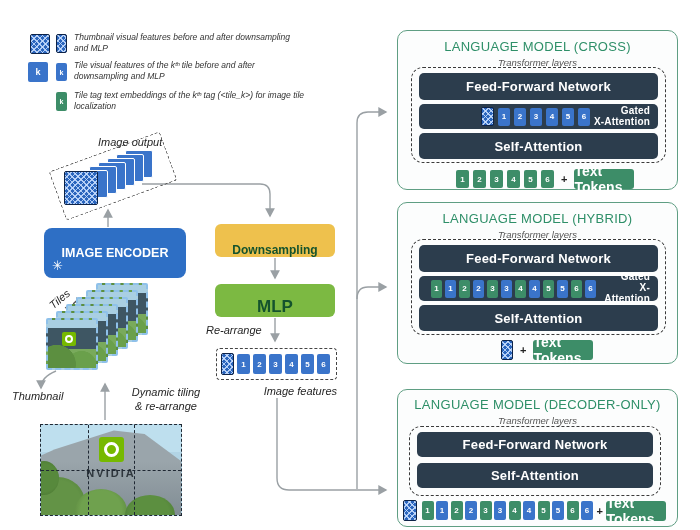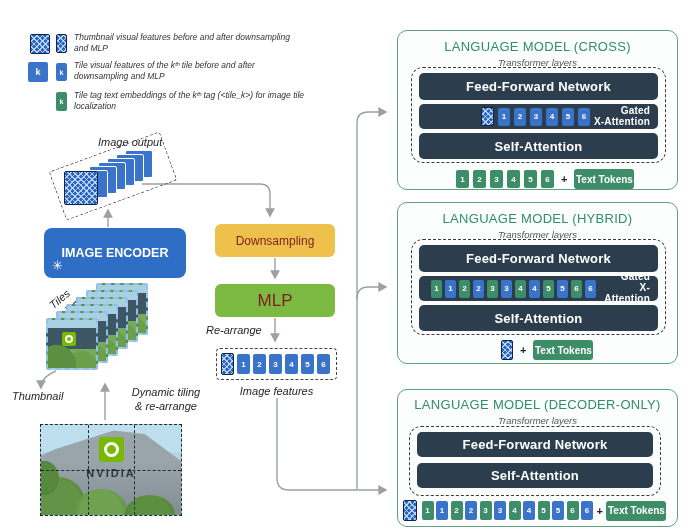--- a/index.html
+++ b/index.html
@@ -14,38 +14,38 @@
   .t-blue { background:#3a74ca; }
   .t-green { background:#3d8d68; }
   .xh { background-color:#2a65bd;
         background-image:
           repeating-linear-gradient(45deg, rgba(200,222,255,.85) 0 1px, transparent 1px 4px),
           repeating-linear-gradient(135deg, rgba(200,222,255,.85) 0 1px, transparent 1px 4px);
         border:1.5px solid #0e2347; border-radius:2px; flex:0 0 auto; }
 
   .row { display:flex; align-items:center; }
   .plus { color:#222; font-weight:bold; font-size:11px; padding:0 3px; }
-  .tt { background:#3d8d68; color:#fff; border-radius:3px; font-size:10px; font-weight:bold;
+  .tt { background:#3d8d68; color:#fff; border-radius:3px; font-size:14px; font-weight:bold;
         display:flex; align-items:center; justify-content:center; }
 
   
   .panel { border:1.5px solid #5f9e83; border-radius:10px; background:#fcfdfd; }
   .panel-title { color:#2e8f68; font-weight:normal; font-size:13px; text-align:center; letter-spacing:.3px; }
   .tf-label { font-style:italic; color:#555; font-size:9.5px; text-align:center; }
   .dashedbox { border:1.6px dashed #3a3a3a; border-radius:12px; }
   .bar { background:#2c3d4d; border-radius:5px; color:#fff; display:flex;
          align-items:center; justify-content:center; font-size:13px; font-weight:bold; letter-spacing:.2px; }
   .gated { color:#fff; font-size:10px; font-weight:bold; line-height:1.08; text-align:right; }
 
   
   .legend-text { font-style:italic; font-size:8.5px; color:#333; line-height:1.25; width:232px; }
   .lbl { font-style:italic; color:#252525; font-size:11px; font-weight:500; }
   .encoder { background:#2e6fc5; border-radius:8px; color:#fff; font-weight:bold; font-size:12.5px;
              display:flex; align-items:center; justify-content:center; }
-  .proc { border-radius:6px; color:#7f1d1d; font-weight:normal; display:flex; align-items:center; justify-content:center; }
+  .proc { border-radius:6px; color:#14532d; font-weight:bold; display:flex; align-items:flex-end; justify-content:center; }
 
   
   .mini-tile { width:52px; height:52px; border:2px dashed #8fc1ea; border-radius:2px;
     background-image:
       radial-gradient(circle at 18% 92%, #5c8f40 0 32%, transparent 33%),
       radial-gradient(circle at 70% 96%, #6aa04b 0 26%, transparent 27%),
       linear-gradient(180deg, #a9cfe2 0 16%, #3e5663 16% 60%, #79aa5c 60%); }
 
   
   .photo { background:linear-gradient(180deg,#bedfee 0 30%, #b2d4e5 30% 100%); overflow:hidden; }
@@ -189,21 +189,21 @@
     <span class="tile t-blue" style="width:13px;height:20px;font-size:8px;">
         <span>4</span>
       </span>
     <span class="tile t-blue" style="width:13px;height:20px;font-size:8px;">
         <span>5</span>
       </span>
     <span class="tile t-blue" style="width:13px;height:20px;font-size:8px;">
         <span>6</span>
       </span>
   </div>
-  <div class="abs lbl" style="left:216px;top:385px;width:121px;text-align:center;">Image features</div>
+  <div class="abs lbl" style="left:216px;top:385px;width:121px;text-align:right;">Image features</div>
 
   <div class="abs panel" style="left:397px;top:30px;width:281px;height:160px;">
     <div class="panel-title" style="margin-top:8px;">LANGUAGE MODEL (CROSS)</div>
     <div class="tf-label" style="margin-top:3px;">Transformer layers</div>
     <div class="abs dashedbox" style="left:13px;top:36px;width:255px;height:96px;"></div>
     <div class="abs bar" style="left:21px;top:42px;width:239px;height:27px;">
       <span>Feed-Forward Network</span>
     </div>
     <div class="abs bar" style="left:21px;top:73px;width:239px;height:25px;justify-content:flex-start;padding:0 8px 0 62px;">
       <span class="xh" style="width:13px;height:19px;margin-right:4px;"></span>

